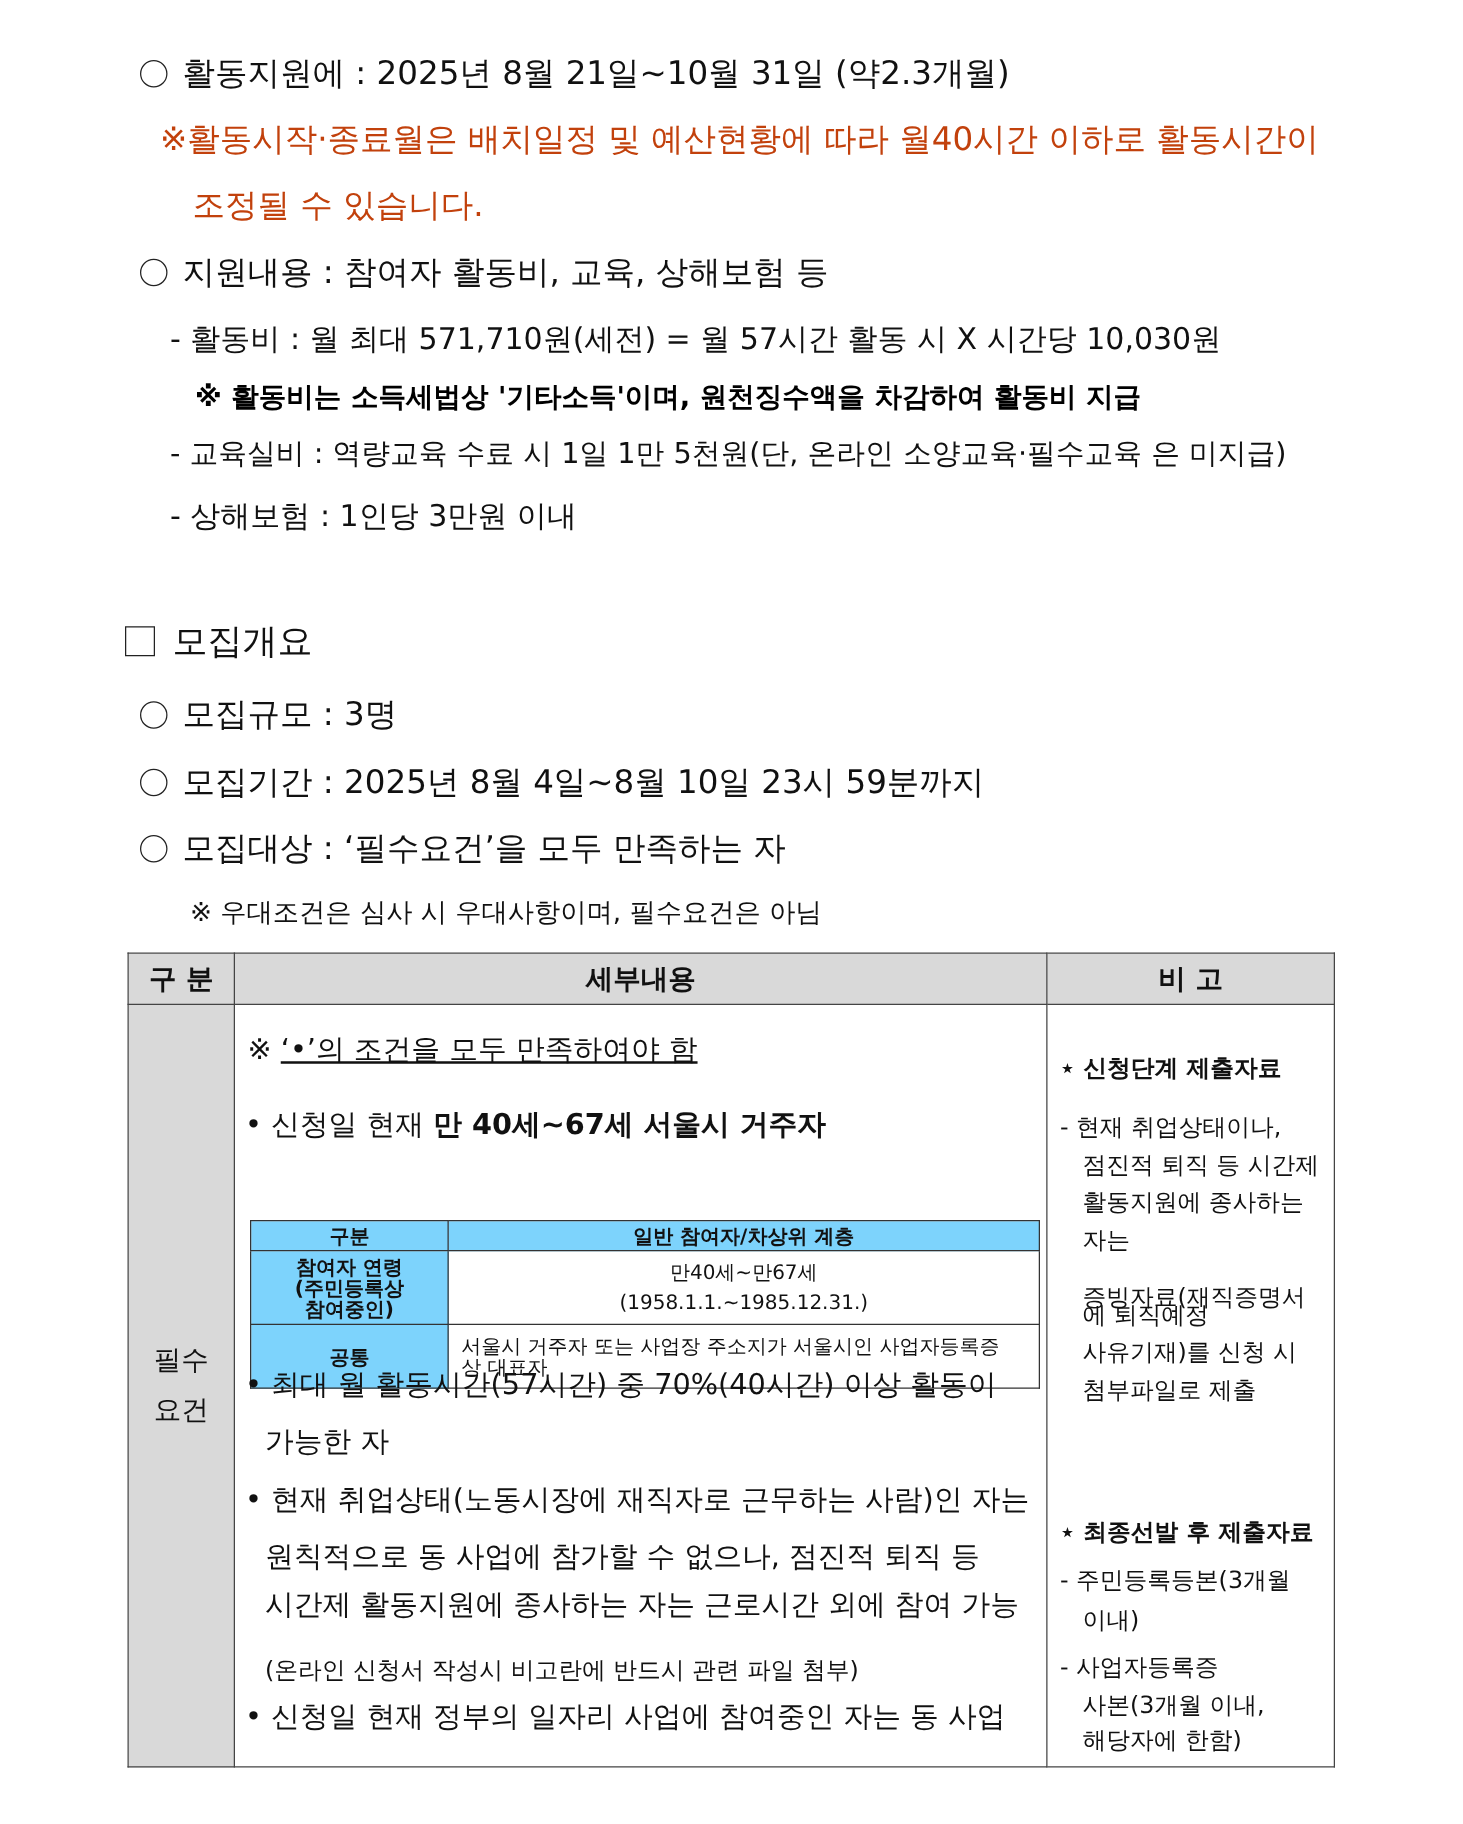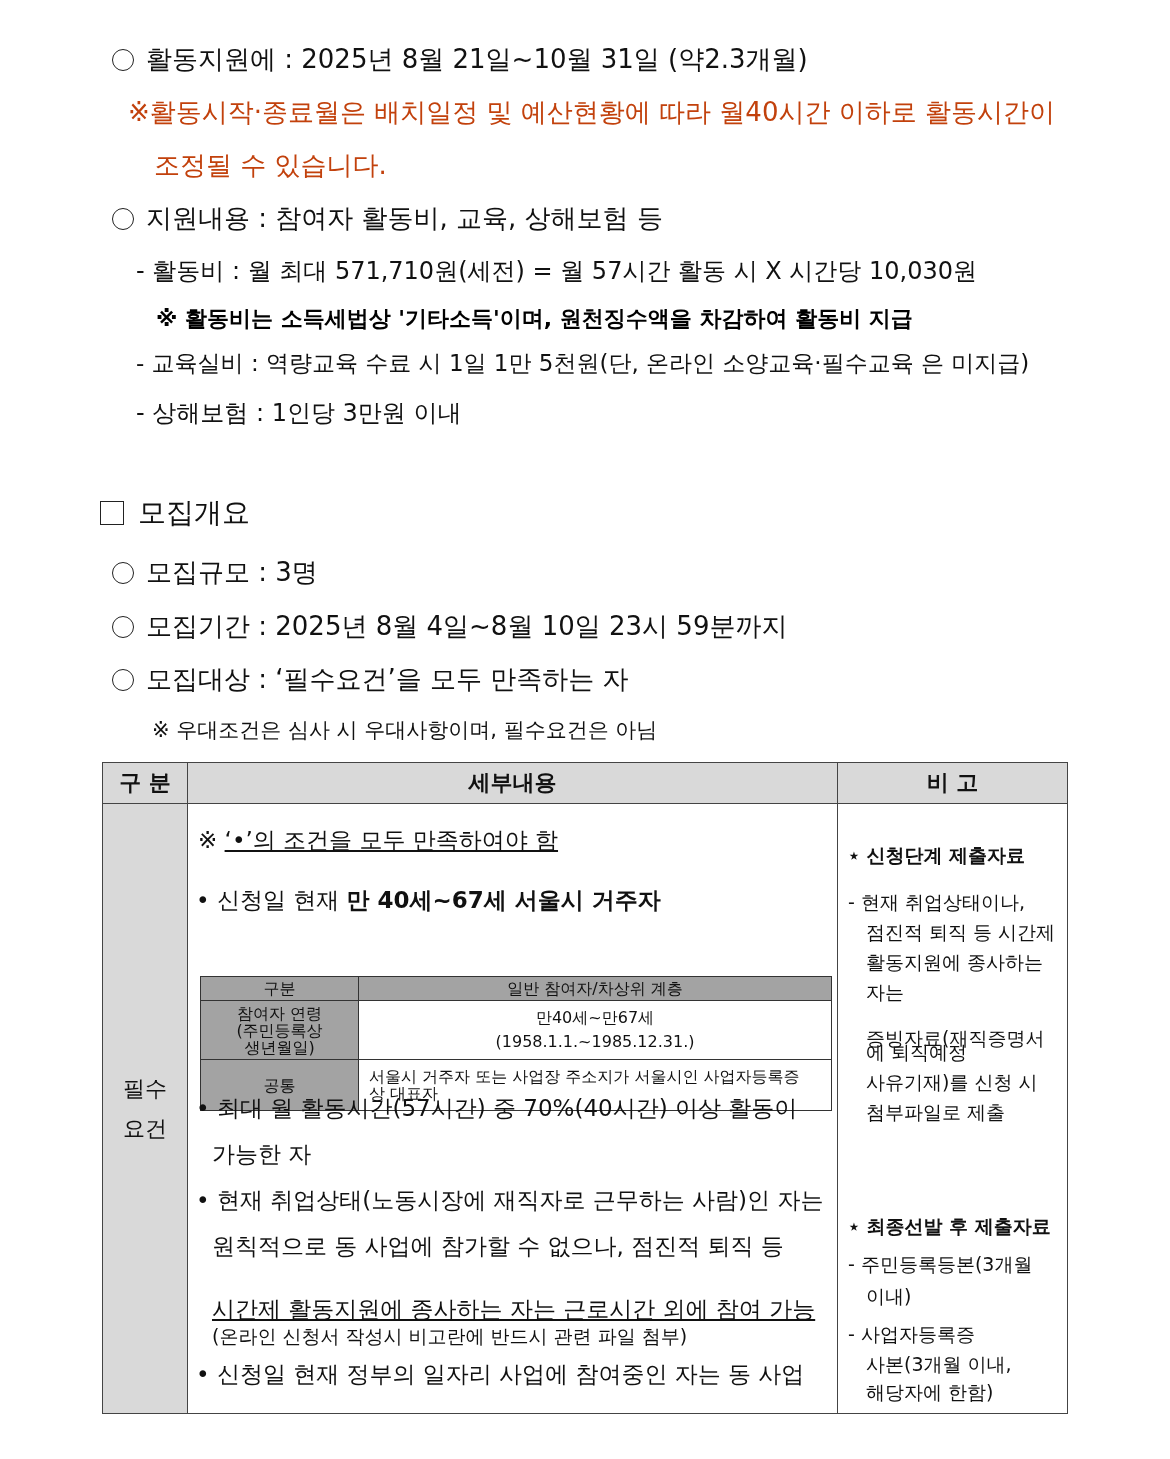--- a/index.html
+++ b/index.html
@@ -20,21 +20,21 @@
   .th-bigo { width: 230px; }
   td.gubun { background: #d9d9d9; text-align: center; vertical-align: middle !important; font-size: 22px; line-height: 40px; }
   td.detail { position: relative; height: 610px; padding: 0; }
   td.bigo { position: relative; height: 610px; padding: 0; }
   .d { position: absolute; white-space: nowrap; font-size: 23px; line-height: 28px; }
   .ul { text-decoration: underline; }
   .b { position: absolute; white-space: nowrap; font-size: 19px; line-height: 24px; }
 
   table.sub { position: absolute; left: 12px; top: 172px; width: 632px; border-collapse: collapse; font-size: 16px; }
   table.sub td { border: 1.2px solid #333; text-align: center; vertical-align: middle; line-height: 17px; }
-  table.sub td.h { background: #a3a3a3; }
+  table.sub td.h { background: #7dd3fc; font-weight: bold; }
   table.sub tr.r0 td { height: 24px; }
   table.sub tr.r1 td { height: 59px; }
   table.sub tr.r2 td { height: 51px; }
   table.sub td.left { text-align: left; padding-left: 10px; }
 </style>
 </head>
 <body>
 
 <div class="line" style="left:112px; top:44px;">
   <span class="circle"></span><span>활동지원에 : 2025년 8월 21일~10월 31일 (약2.3개월)</span>
@@ -88,42 +88,42 @@
       <table class="sub">
         <tbody>
               <tr class="r0">
           <td class="h" style="width:158px;">구분</td>
           <td class="h">일반 참여자/차상위 계층</td>
         </tr>
         <tr class="r1">
           <td class="h">
             <div>참여자 연령</div>
             <div>(주민등록상</div>
-            <div>생년월일)</div>
+            <div>참여중인)</div>
           </td>
           <td style="line-height:24px;">
             <div>만40세~만67세</div>
             <div>(1958.1.1.~1985.12.31.)</div>
           </td>
         </tr>
         <tr class="r2">
           <td class="h">공통</td>
           <td class="left">
             <div>서울시 거주자 또는 사업장 주소지가 서울시인 사업자등록증</div>
             <div>상 대표자</div>
           </td>
         </tr>
       </tbody>
           </table>
 
       <div class="d" style="left:8px; top:290px;">• 최대 월 활동시간(57시간) 중 70%(40시간) 이상 활동이</div>
       <div class="d" style="left:24px; top:336px;">가능한 자</div>
       <div class="d" style="left:8px; top:382px;">• 현재 취업상태(노동시장에 재직자로 근무하는 사람)인 자는</div>
       <div class="d" style="left:24px; top:428px;">원칙적으로 동 사업에 참가할 수 없으나, 점진적 퇴직 등</div>
-      <div class="d" style="left:24px; top:491px;text-decoration:underline;">시간제 활동지원에 종사하는 자는 근로시간 외에 참여 가능</div>
+      <div class="d" style="left:24px; top:466px;">시간제 활동지원에 종사하는 자는 근로시간 외에 참여 가능</div>
       <div class="d" style="left:24px; top:518px; font-size:19px;">(온라인 신청서 작성시 비고란에 반드시 관련 파일 첨부)</div>
       <div class="d" style="left:8px; top:556px;">• 신청일 현재 정부의 일자리 사업에 참여중인 자는 동 사업</div>
     </td>
     <td class="bigo">
       <div class="b bold" style="left:10px; top:39px;">⋆ 신청단계 제출자료</div>
       <div class="b" style="left:10px; top:86px;">- 현재 취업상태이나,</div>
       <div class="b" style="left:28px; top:116px;">점진적 퇴직 등 시간제</div>
       <div class="b" style="left:28px; top:146px;">활동지원에 종사하는</div>
       <div class="b" style="left:28px; top:176px;">자는</div>
       <div class="b" style="left:28px; top:222px;">증빙자료(재직증명서</div>

